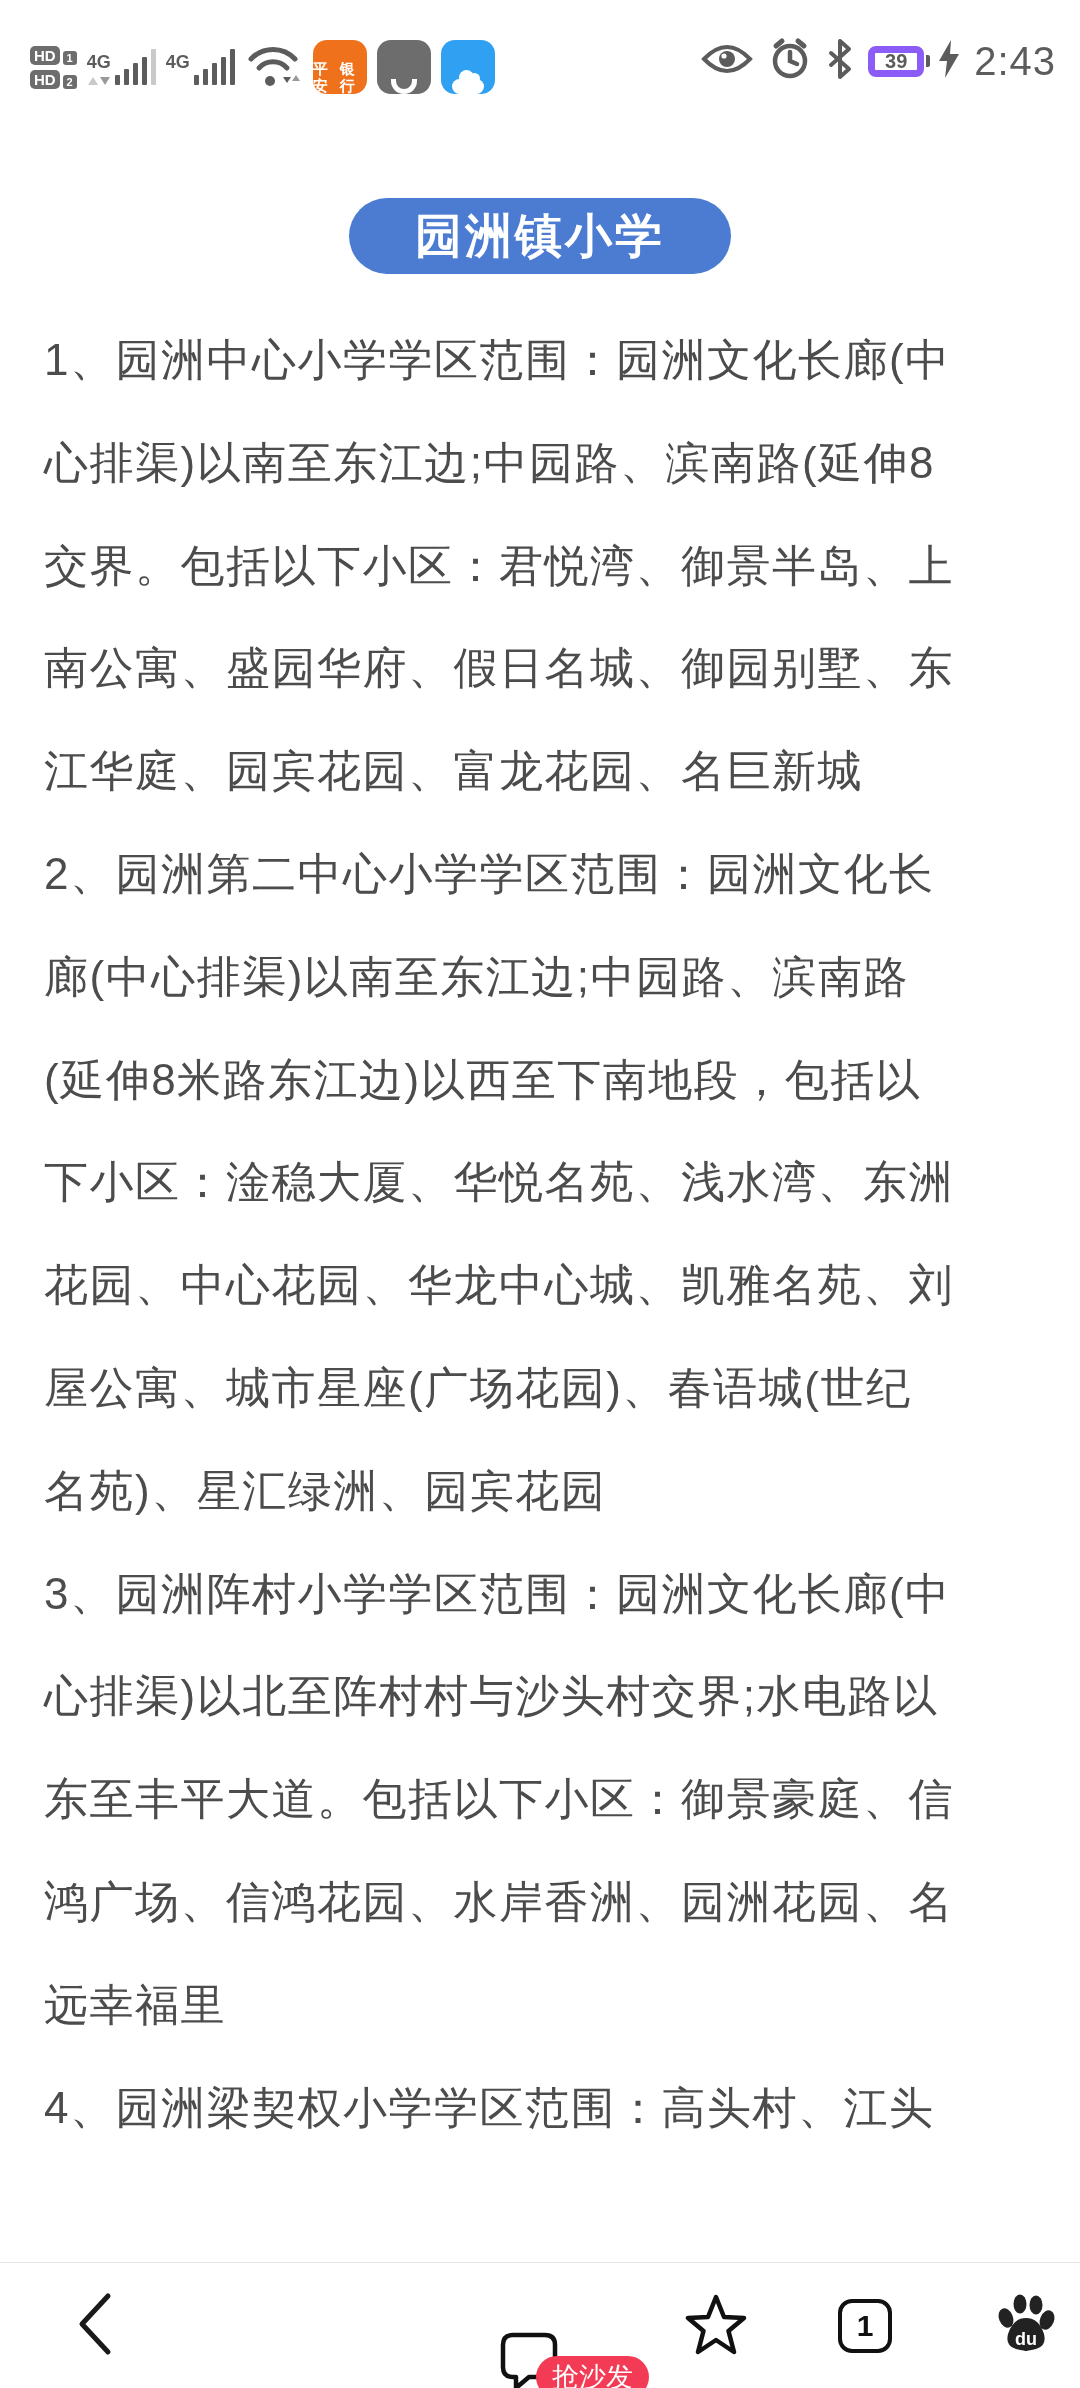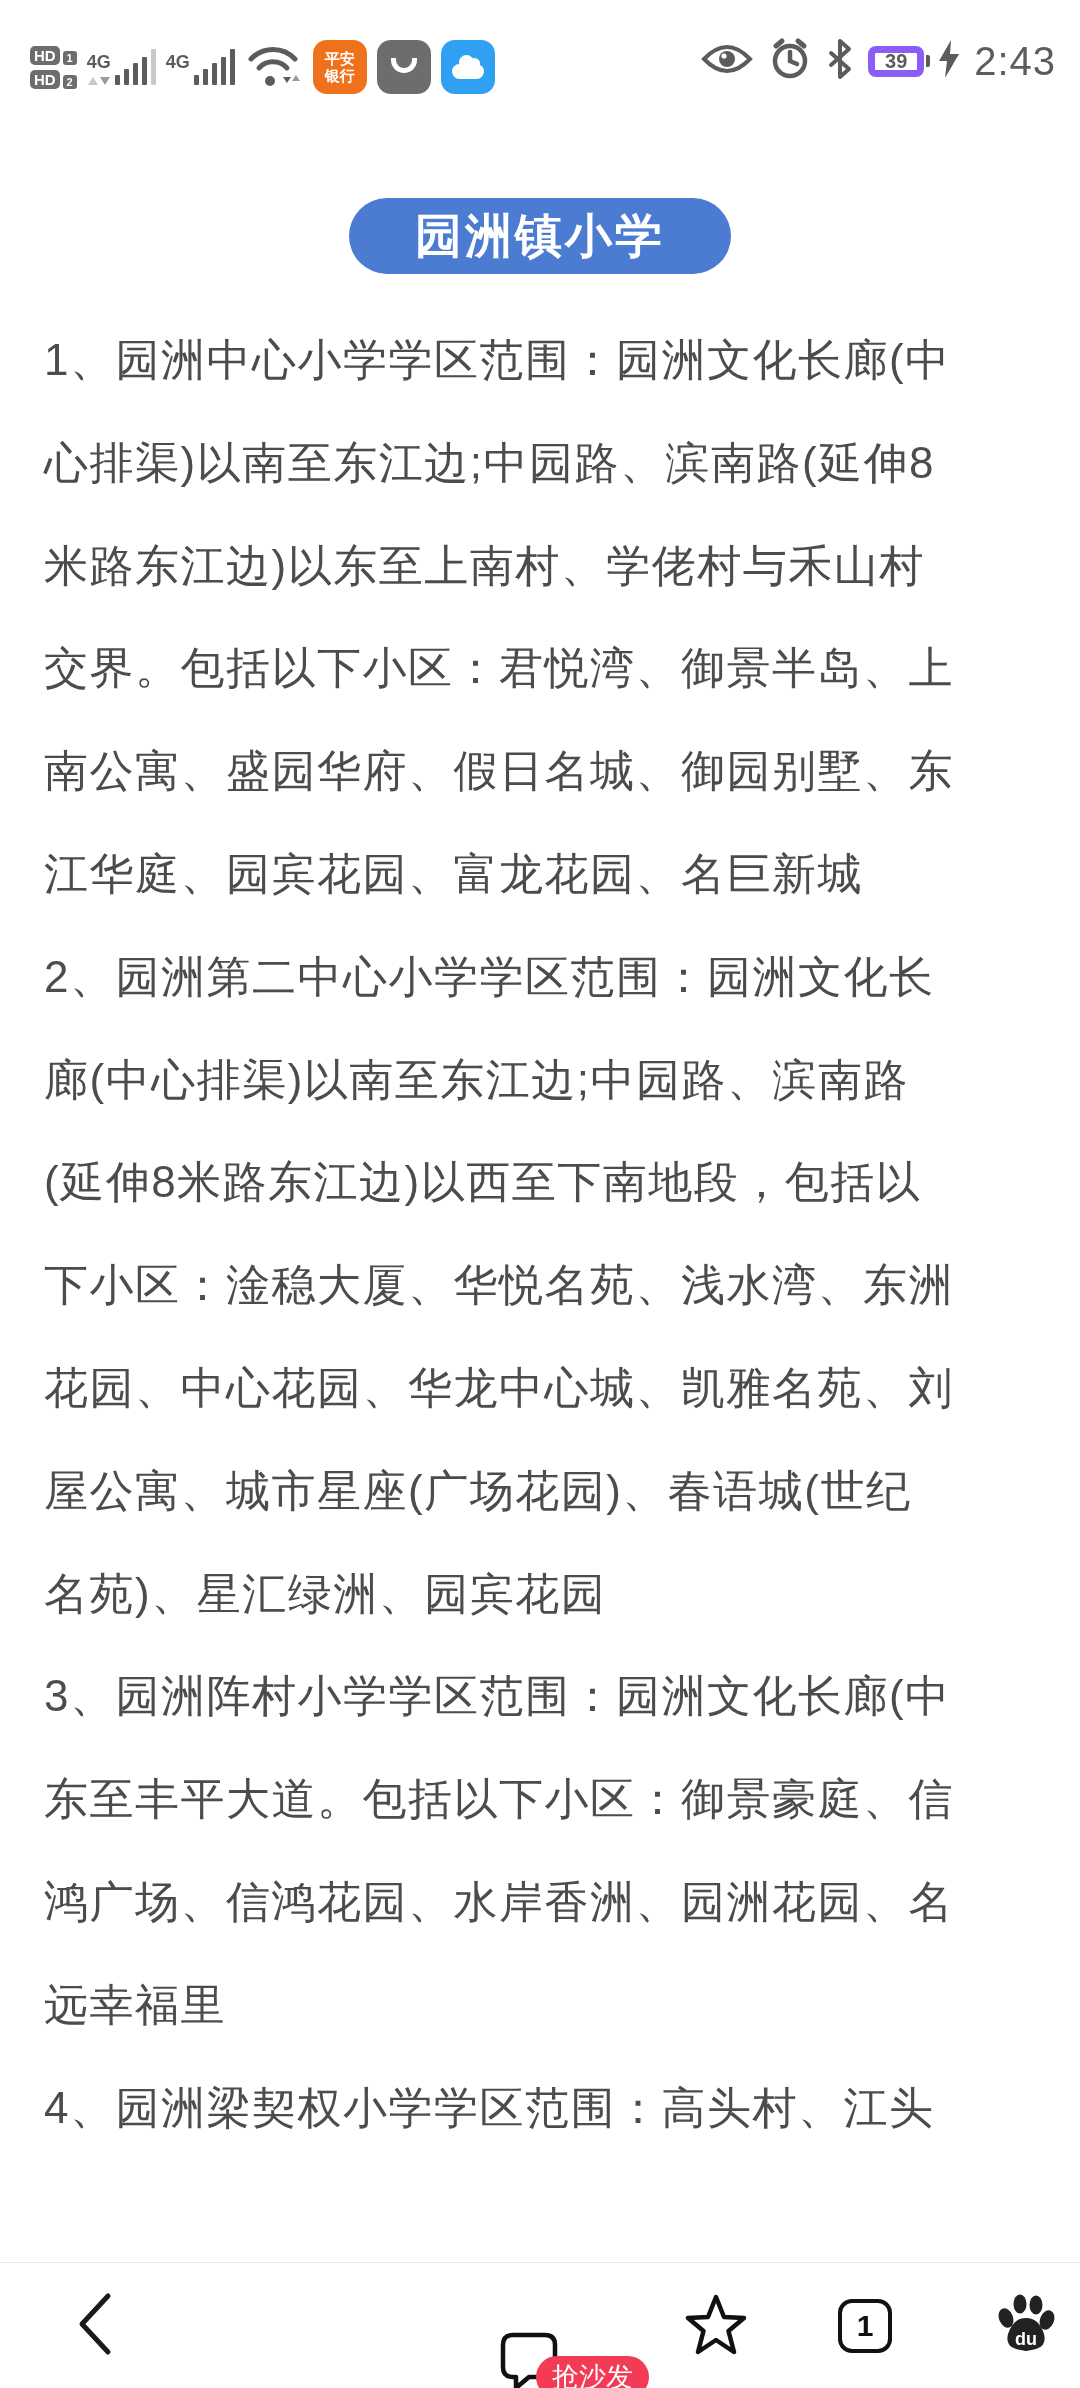--- a/index.html
+++ b/index.html
@@ -24,22 +24,22 @@
   .net-col { display:flex; flex-direction:column; align-items:center; }
   .net-label { font-size:18px; font-weight:bold; color:#5c5c5c; line-height:25px; }
   .net-arrows { display:flex; gap:2px; margin-top:2px; }
   .tri-up { width:0; height:0; border-left:5px solid transparent; border-right:5px solid transparent; border-bottom:8px solid #c9c9c9; }
   .tri-down { width:0; height:0; border-left:5px solid transparent; border-right:5px solid transparent; border-top:8px solid #9a9a9a; }
   .bars { display:flex; align-items:flex-end; gap:4px; }
   .bar { width:5px; background:#5c5c5c; border-radius:1px; }
   .b1{height:10px} .b2{height:16px} .b3{height:22px} .b4{height:28px} .b5{height:36px}
   .bar.light { background:#c9c9c9; }
 
-  .app-chip { width:54px; height:54px; border-radius:14px; display:flex; flex-direction:column;
-    align-items:center; justify-content:center; overflow:hidden; }
+  .app-chip { width:54px; height:54px; border-radius:14px; display:flex; flex-direction:row;
+    align-items:flex-end; justify-content:center; overflow:hidden; }
   .chip-pingan { background:#f0711c; color:#fff; font-size:15px; font-weight:bold; line-height:17px; }
   .chip-gallery { background:#6d6d6d; position:relative; }
   .bag-handle { width:26px; height:15px; border:5px solid #fff; border-top:none;
     border-radius:0 0 14px 14px; margin-top:-4px; }
   .chip-cloud { background:#2fa0f2; position:relative; }
   .cloud-shape { position:relative; width:32px; height:15px; background:#fff; border-radius:9px; margin-top:8px; }
   .cloud-shape::before { content:""; position:absolute; left:7px; top:-9px; width:15px; height:15px;
     background:#fff; border-radius:50%; }
   .cloud-shape::after { content:""; position:absolute; right:4px; top:-6px; width:11px; height:11px;
     background:#fff; border-radius:50%; }
@@ -181,32 +181,32 @@
     </div>
   </div>
 
   <div class="title-pill">
     <span>园洲镇小学</span>
   </div>
 
   <main class="content">
       <div class="line">1、园洲中心小学学区范围：园洲文化长廊(中</div>
       <div class="line">心排渠)以南至东江边;中园路、滨南路(延伸8</div>
-      <div class="line">米路东江边)以东至上南村、学佬村与禾山村</div>
       <div class="line">交界。包括以下小区：君悦湾、御景半岛、上</div>
       <div class="line">南公寓、盛园华府、假日名城、御园别墅、东</div>
       <div class="line">江华庭、园宾花园、富龙花园、名巨新城</div>
       <div class="line">2、园洲第二中心小学学区范围：园洲文化长</div>
       <div class="line">廊(中心排渠)以南至东江边;中园路、滨南路</div>
       <div class="line">(延伸8米路东江边)以西至下南地段，包括以</div>
       <div class="line">下小区：淦稳大厦、华悦名苑、浅水湾、东洲</div>
       <div class="line">花园、中心花园、华龙中心城、凯雅名苑、刘</div>
       <div class="line">屋公寓、城市星座(广场花园)、春语城(世纪</div>
       <div class="line">名苑)、星汇绿洲、园宾花园</div>
       <div class="line">3、园洲阵村小学学区范围：园洲文化长廊(中</div>
+      <div class="line">心排渠)以北至阵村村与沙头村交界;水电路以</div>
       <div class="line">东至丰平大道。包括以下小区：御景豪庭、信</div>
       <div class="line">鸿广场、信鸿花园、水岸香洲、园洲花园、名</div>
       <div class="line">远幸福里</div>
       <div class="line">4、园洲梁契权小学学区范围：高头村、江头</div>
     </main>
 
   <footer class="bottom-bar">
     <span class="bb-item bb-back">
       <svg width="42" height="66" viewBox="0 0 42 66">
         <polyline points="34,5 8,33 34,61" fill="none" stroke="#1a1a1a" stroke-width="5" stroke-linecap="round" stroke-linejoin="round"></polyline>

